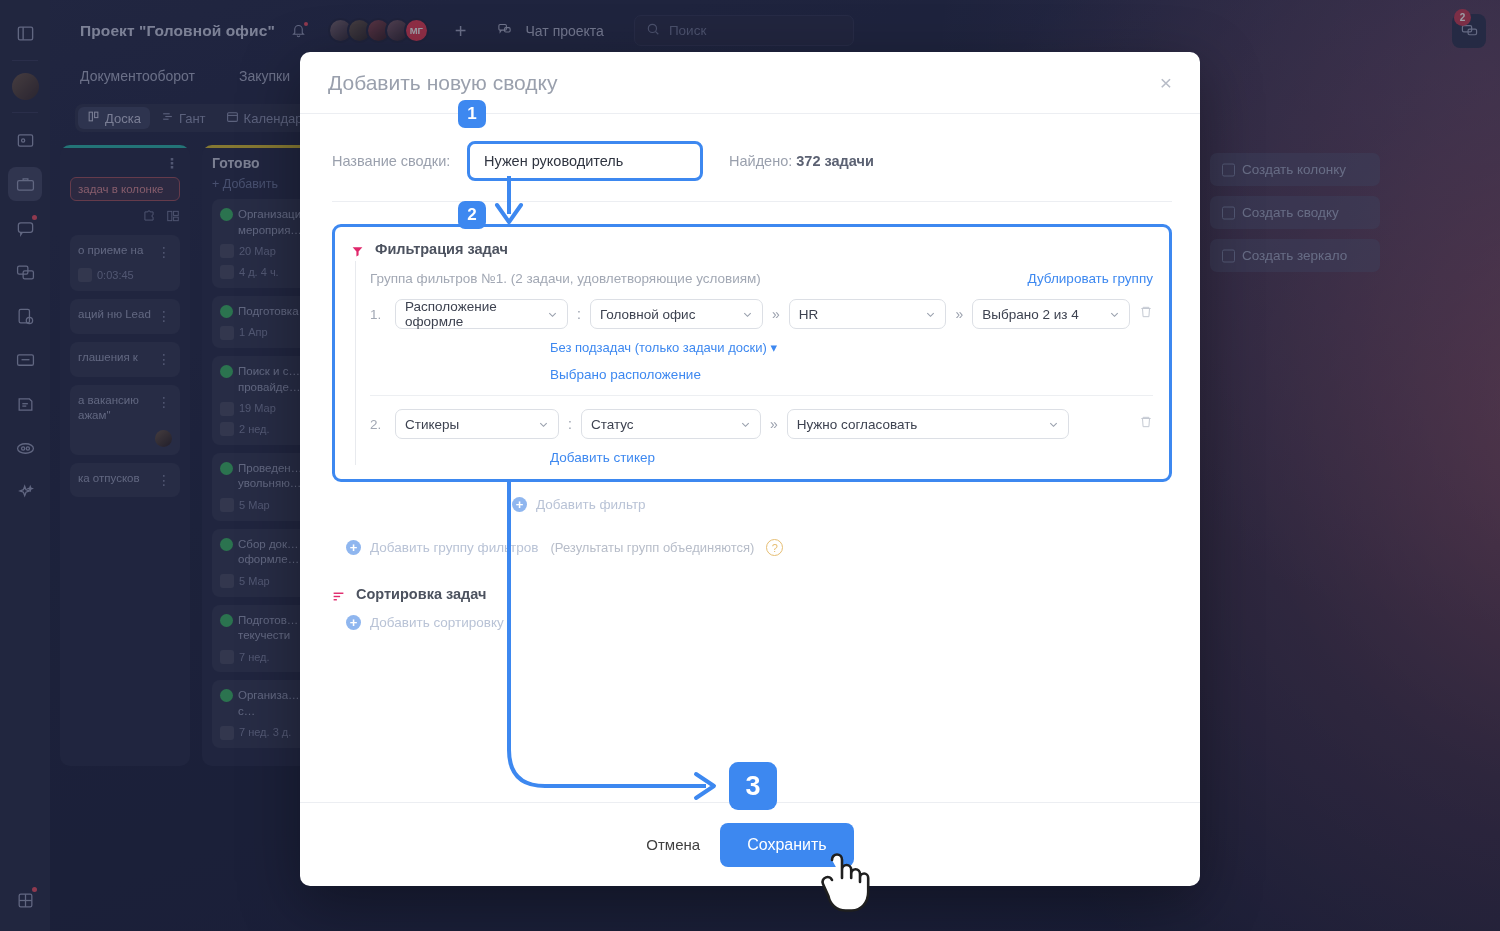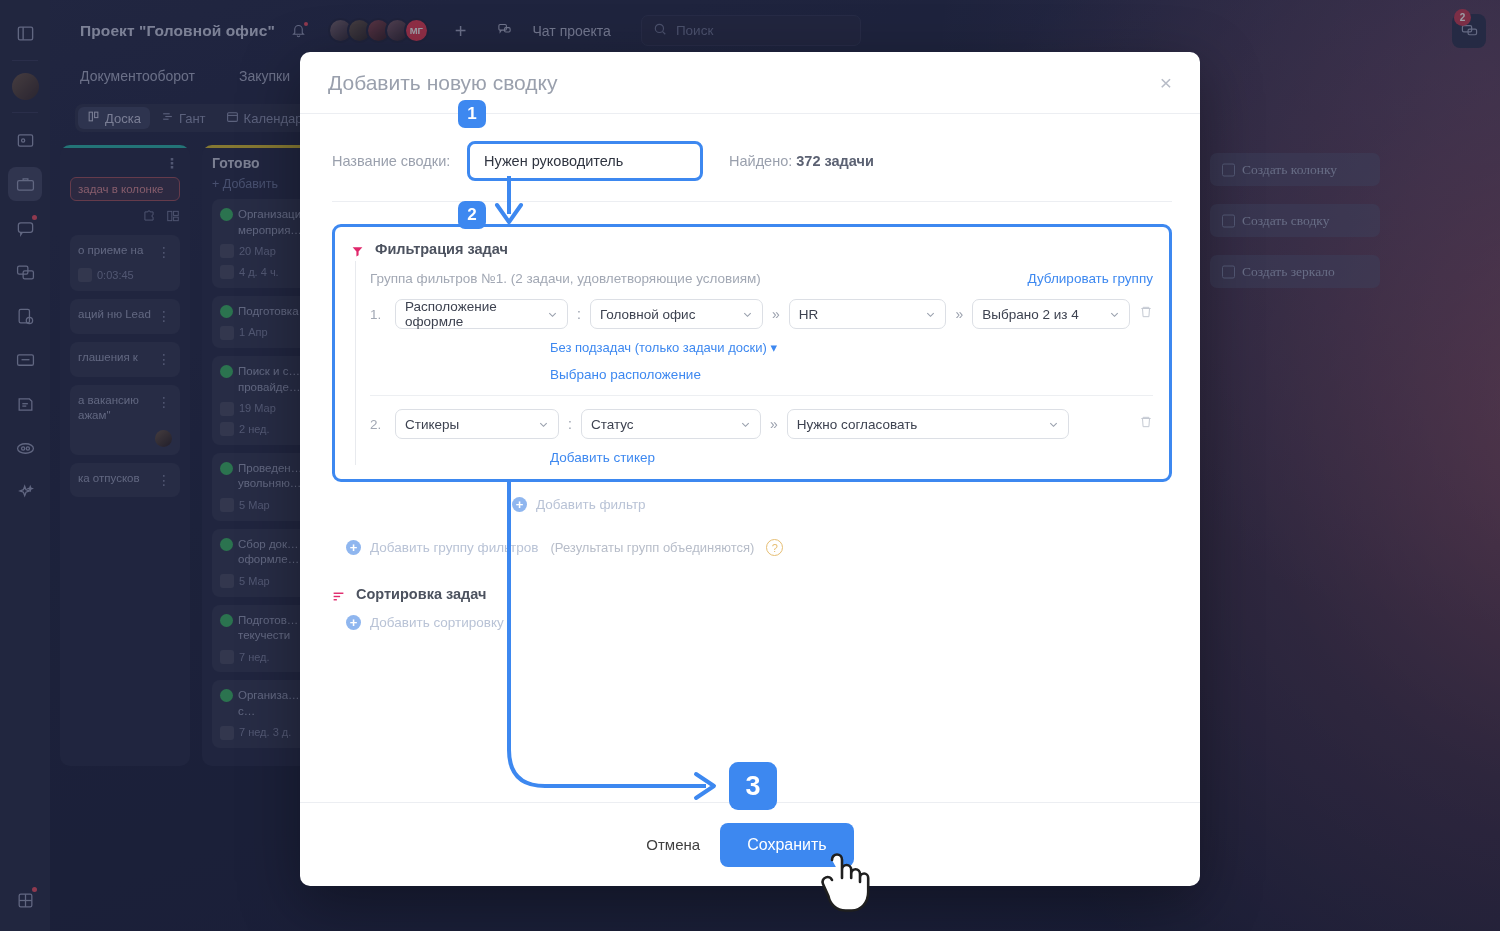--- a/index.html
+++ b/index.html
@@ -64,21 +64,21 @@
   }
   .av:nth-child(1){ background: linear-gradient(140deg,#7b6a76,#332c3d); margin-left: 0;}
   .av:nth-child(2){ background: linear-gradient(140deg,#6a5b52,#2f2a33);}
   .av:nth-child(3){ background: linear-gradient(140deg,#8a4a58,#38252f);}
   .av:nth-child(4){ background: linear-gradient(140deg,#7d5f6e,#34293a);}
   .av.mf {
     background: #e8415c; color: #fff; font-size: 9.5px; font-weight: 700;
     display: flex; align-items: center; justify-content: center;
   }
   .plus-btn { color: #a7aecb; font-size: 20px; margin-left: 10px; line-height: 1; }
-  .chat-proj { display: flex; align-items: center; gap: 21px; color: #b4bad4; font-size: 14px; margin-left: 14px;}
+  .chat-proj { display: flex; align-items: center; gap: 14px; color: #b4bad4; font-size: 14px; margin-left: 14px;}
   .chat-proj svg { width: 15px; height: 15px; }
   .search-box {
     margin-left: 14px; width: 220px; height: 31px; border-radius: 7px;
     background: #2b314e; border: 1px solid #363c5c;
     display: flex; align-items: center; gap: 9px; padding: 0 11px;
     color: #737a9c; font-size: 13.5px;
   }
   .search-box svg { width: 14px; height: 14px; }
   .topbar-right { margin-left: auto; margin-right: 14px; position: relative; }
   .chat-btn {
@@ -107,21 +107,21 @@
     padding: 3px; gap: 2px; z-index: 2;
   }
   .vt {
     display: flex; align-items: center; gap: 5px; padding: 3px 9px;
     color: #9199bb; font-size: 13px; border-radius: 6px;
   }
   .vt.active { background: #434a6b; color: #c3c9e2; }
   .vt svg { width: 13px; height: 13px; }
 
   
-  .rsbtns { position: absolute; right: 120px; top: 153px; display: flex; flex-direction: column; gap: 18px; z-index: 2; font-family: Liberation Serif, serif; }
+  .rsbtns { position: absolute; right: 120px; top: 153px; display: flex; flex-direction: column; gap: 10px; z-index: 2; }
   .rsb {
     width: 170px; height: 33px; border-radius: 7px; background: rgba(90,98,130,0.45);
     color: #a4abc8; font-size: 13.5px; display: flex; align-items: center;
     padding-left: 32px; position: relative;
   }
   .rsb::before {
     content: ""; position: absolute; left: 12px; top: 50%; transform: translateY(-50%);
     width: 11px; height: 11px; border: 1.4px solid #8189ab; border-radius: 2px;
   }
 

